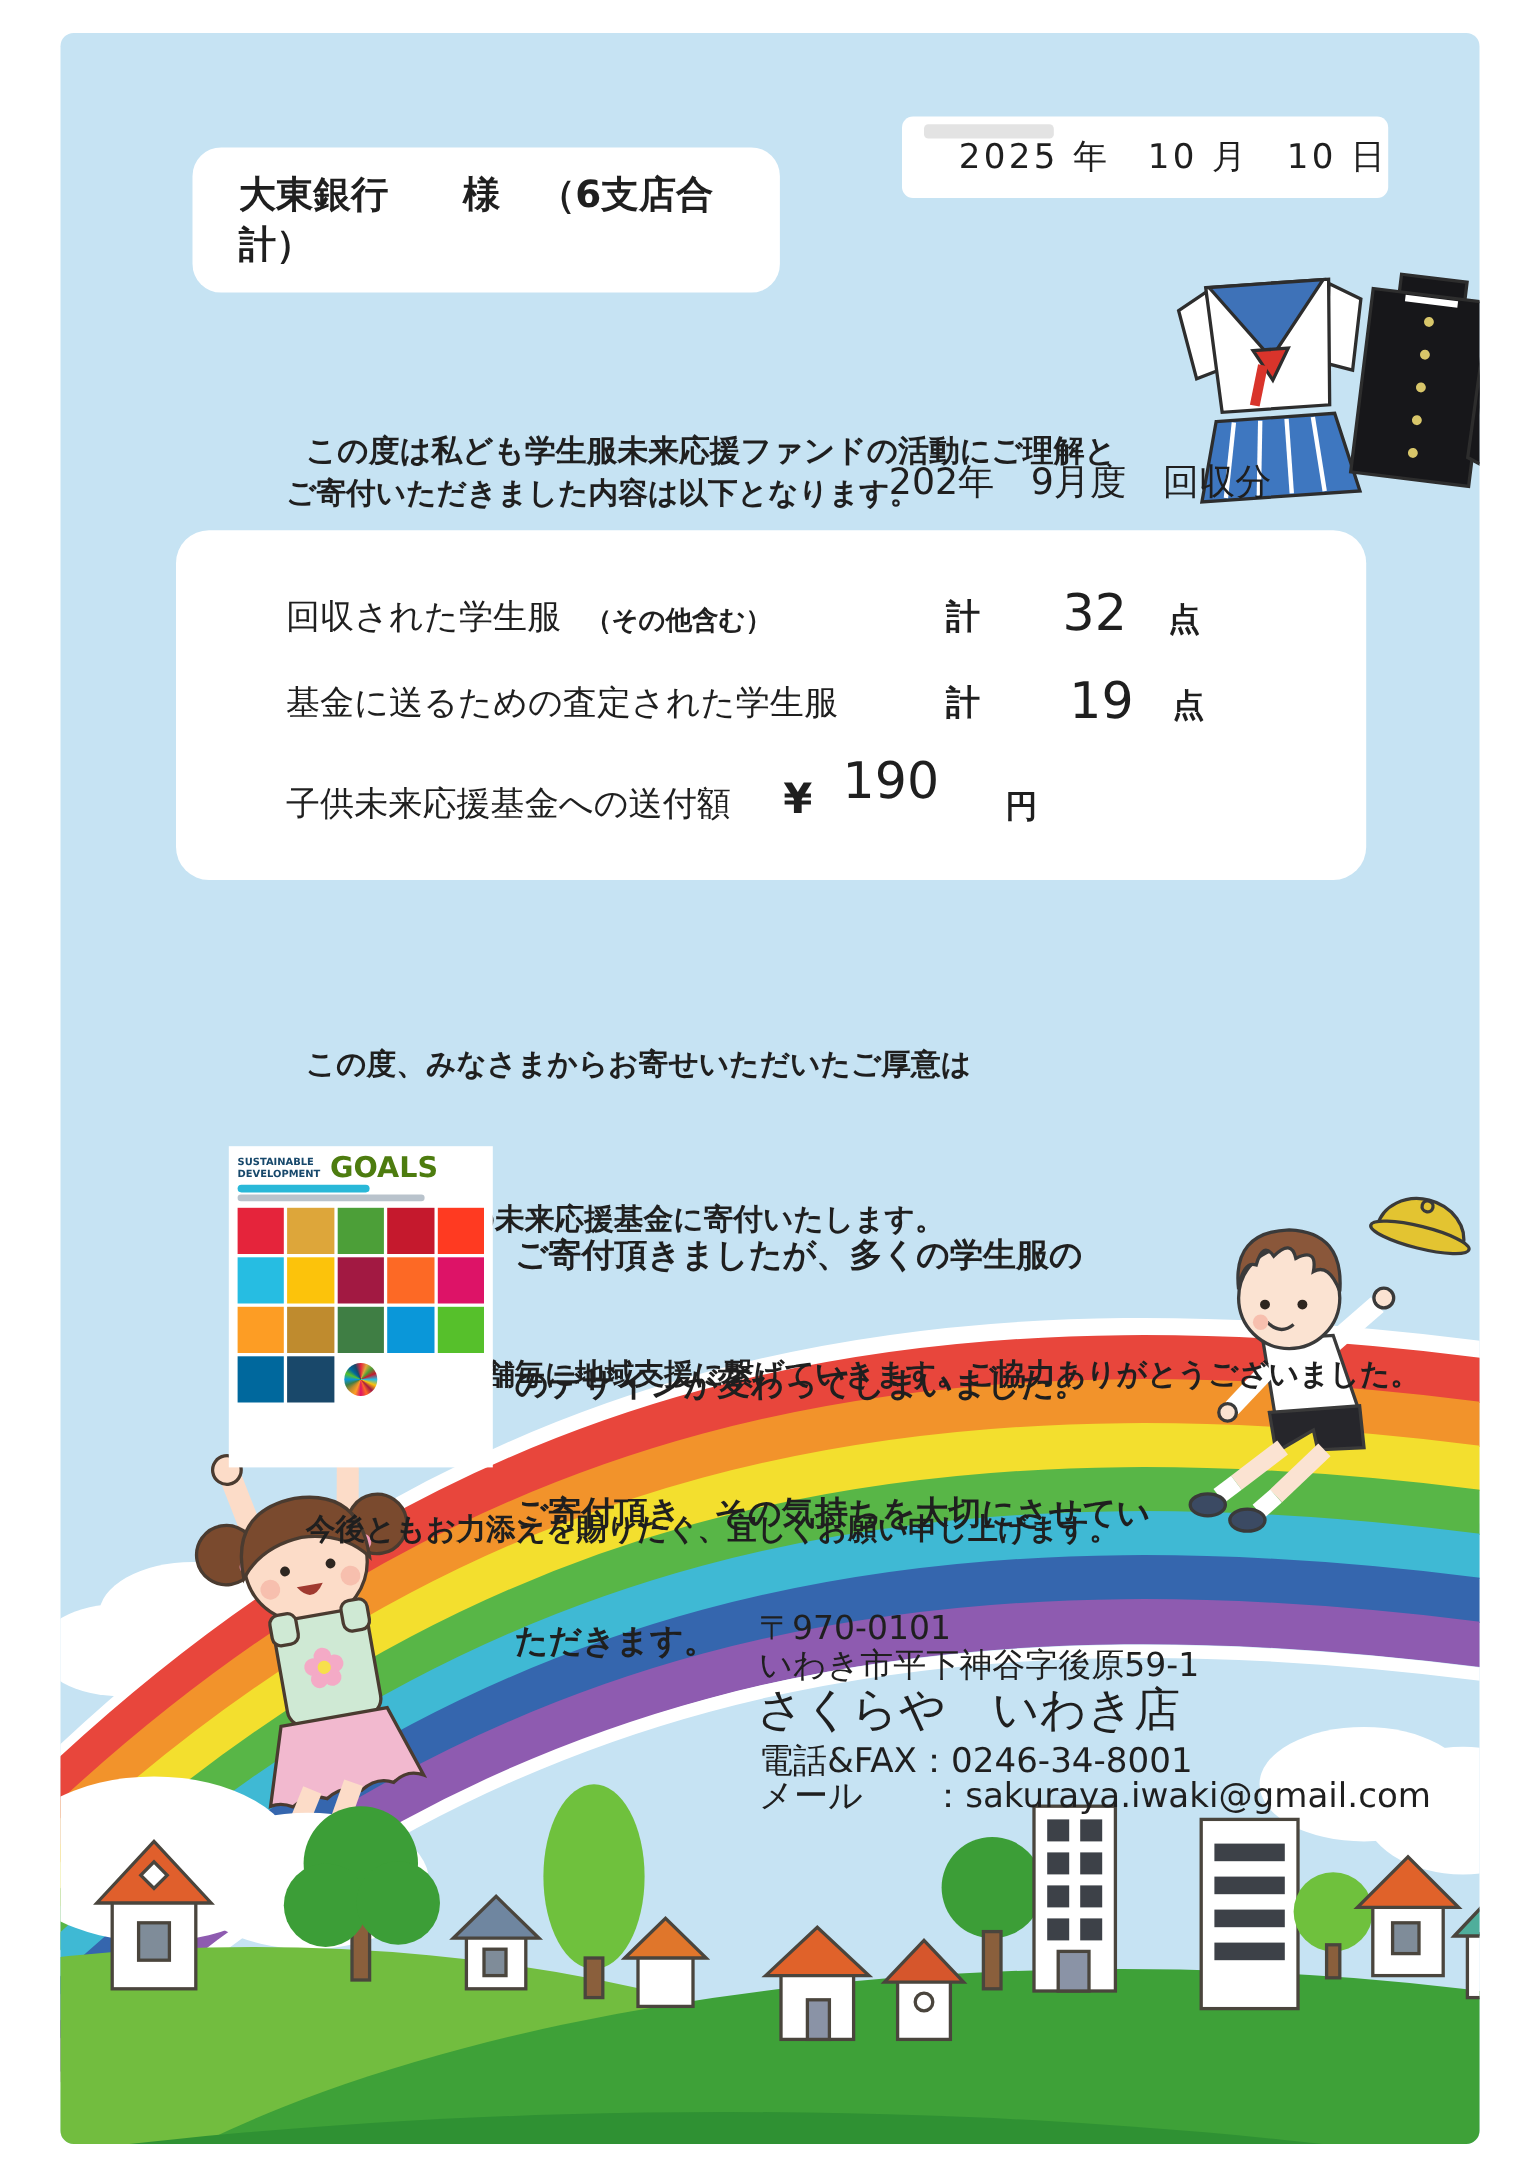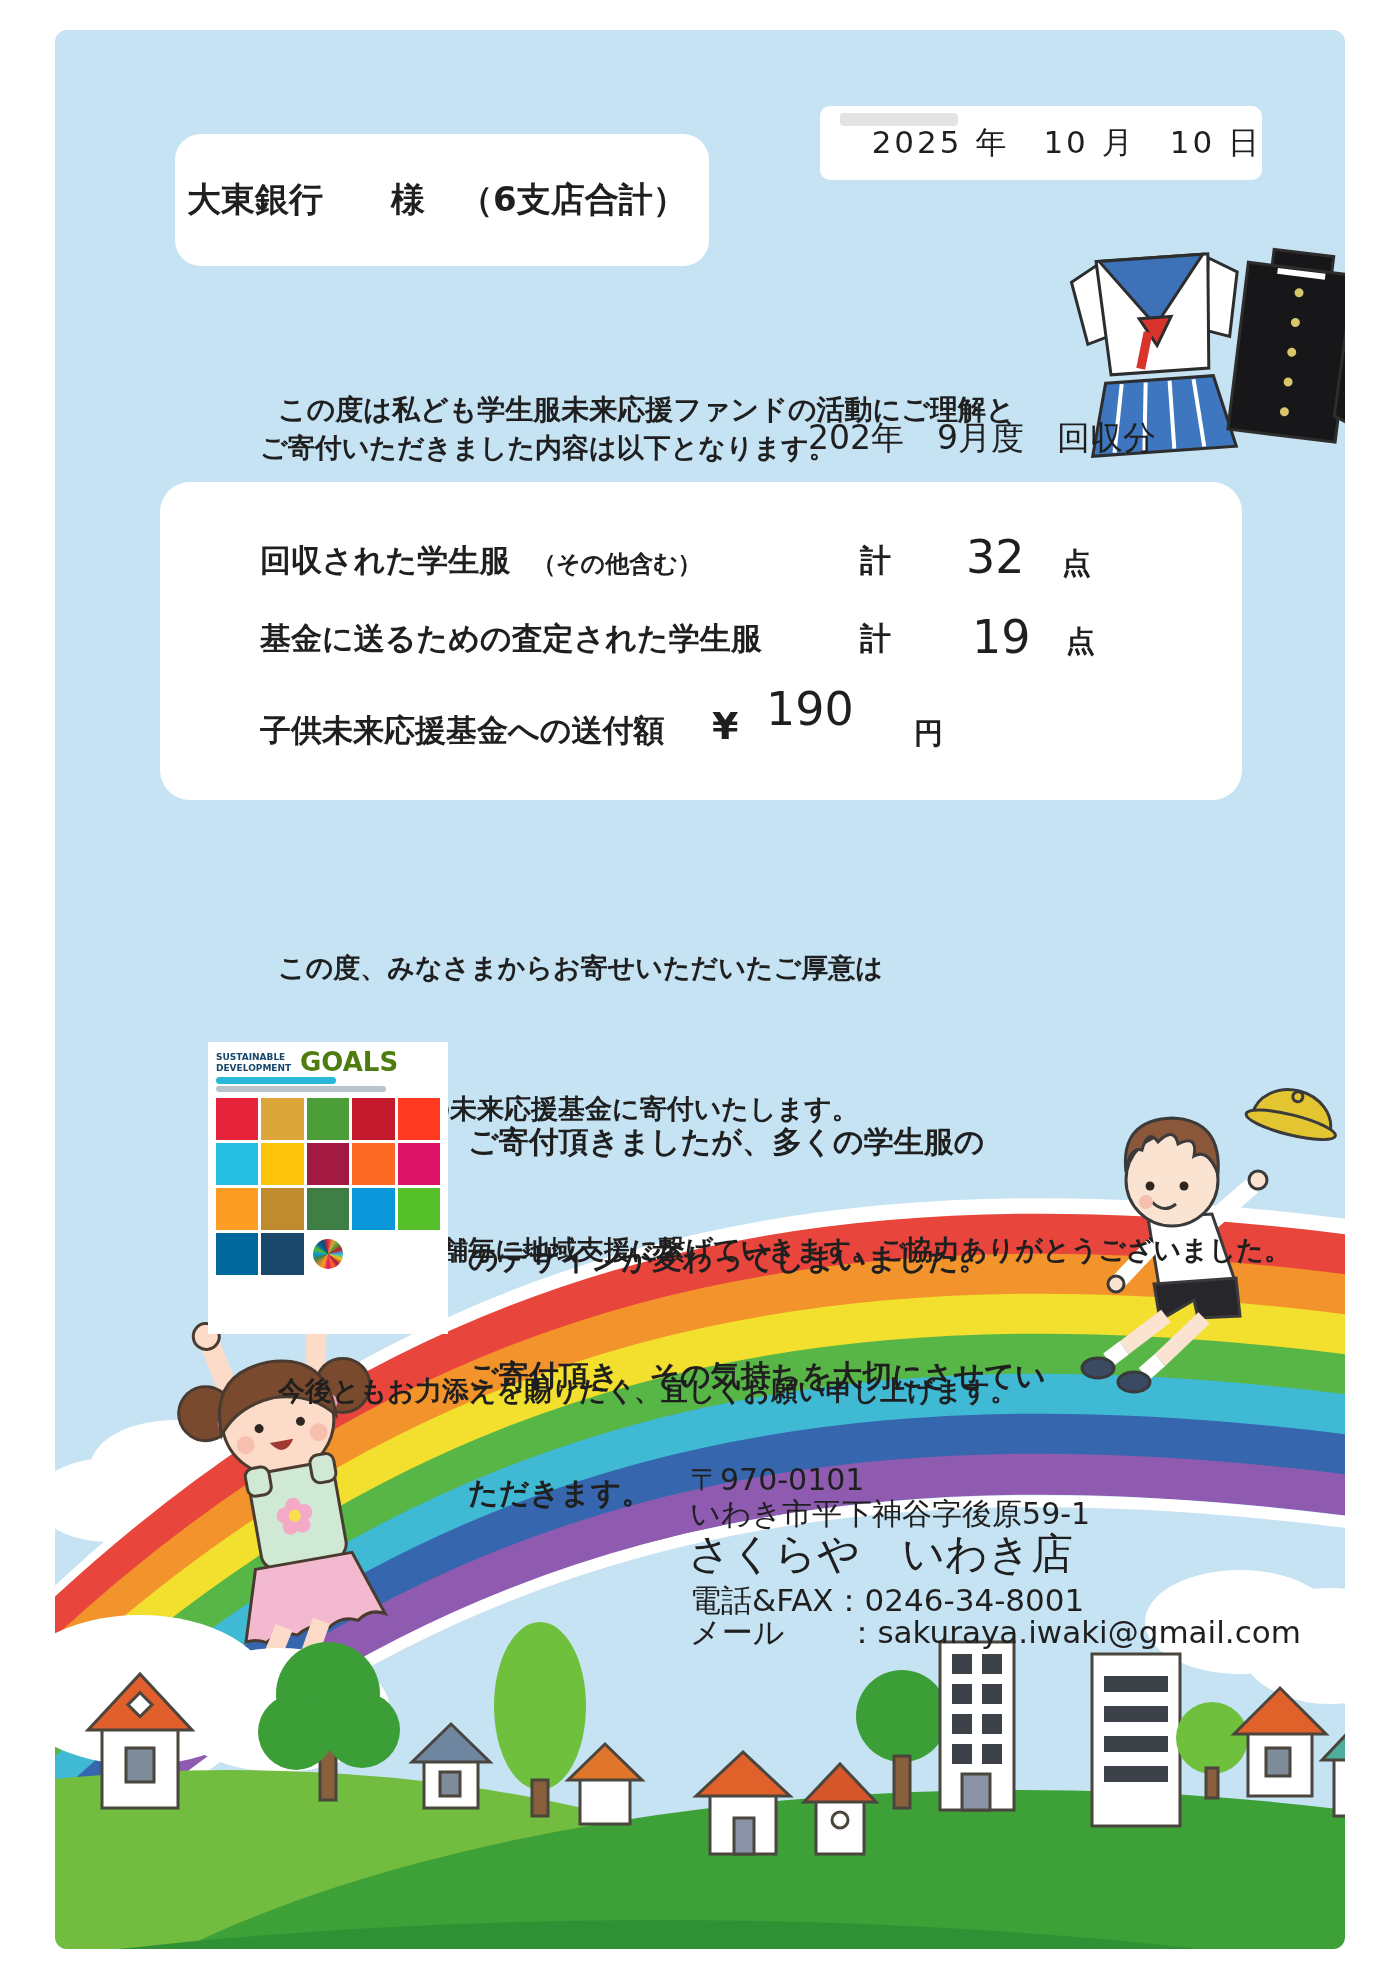--- a/index.html
+++ b/index.html
@@ -2,28 +2,28 @@
 <html><head>
 <meta charset="utf-8">
 <style>
   html,body{margin:0;padding:0;background:#ffffff;}
   body{width:1400px;height:1979px;position:relative;font-family:"DejaVu Sans",sans-serif;color:#1f1f1f;}
   .page{position:absolute;left:55px;top:30px;width:1290px;height:1919px;background:#c6e3f3;border-radius:12px;overflow:hidden;}
   #scene{position:absolute;left:-55px;top:-30px;width:1400px;height:1979px;z-index:1;}
   .white-box{position:absolute;background:#ffffff;z-index:2;}
   .date-box{left:765px;top:76px;width:442px;height:74px;border-radius:10px;display:flex;align-items:center;justify-content:flex-end;font-size:31px;letter-spacing:3px;}
   .date-smudge{position:absolute;left:20px;top:7px;width:118px;height:13px;background:#dadada;border-radius:4px;opacity:.75;}
-  .recipient-box{left:120px;top:104px;width:534px;height:132px;border-radius:26px;display:flex;align-items:center;font-size:34px;font-weight:bold;padding-left:12px;box-sizing:border-box;}
+  .recipient-box{left:120px;top:104px;width:534px;height:132px;border-radius:26px;display:flex;align-items:center;font-size:34px;font-weight:bold;padding-left:42px;box-sizing:border-box;}
   .para{position:absolute;font-weight:bold;z-index:2;white-space:pre;}
   .intro{left:223px;top:262px;font-size:28px;line-height:47px;}
   .summary-lead{left:205px;top:400px;font-size:27px;}
   .period{left:753px;top:386px;font-size:33px;font-weight:normal;z-index:2;position:absolute;white-space:pre;}
   .panel{left:105px;top:452px;width:1082px;height:318px;border-radius:30px;}
   .panel span{position:absolute;white-space:pre;}
-  .row-label{font-size:31px;font-weight:bold;}
+  .row-label{font-size:31px;font-weight:normal;}
   .row-note{font-size:24px;font-weight:bold;}
   .row-prefix{font-size:31px;font-weight:bold;}
   .row-value{font-size:46px;}
   .row-unit{font-size:29px;font-weight:bold;}
   .closing{left:223px;top:820px;font-size:27px;line-height:47px;}
   .notice{left:413px;top:1014px;font-size:30px;line-height:39px;}
   .sdgs{position:absolute;left:153px;top:1012px;width:240px;height:292px;background:#ffffff;z-index:2;padding:8px 8px 12px 8px;box-sizing:border-box;}
   .sdg-head{display:flex;align-items:flex-end;gap:6px;}
   .sdg-head-small{font-size:9px;font-weight:bold;color:#17486b;line-height:11px;width:78px;}
   .sdg-head-big{font-size:26px;font-weight:bold;color:#4d7c0f;line-height:24px;}

